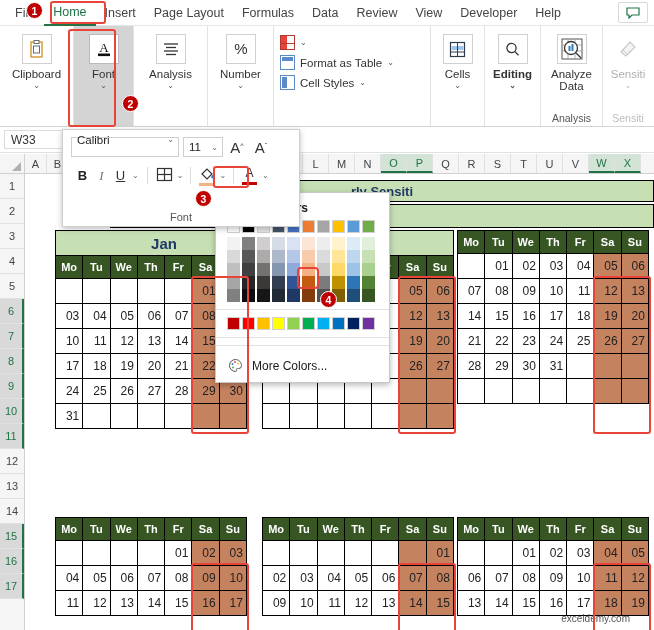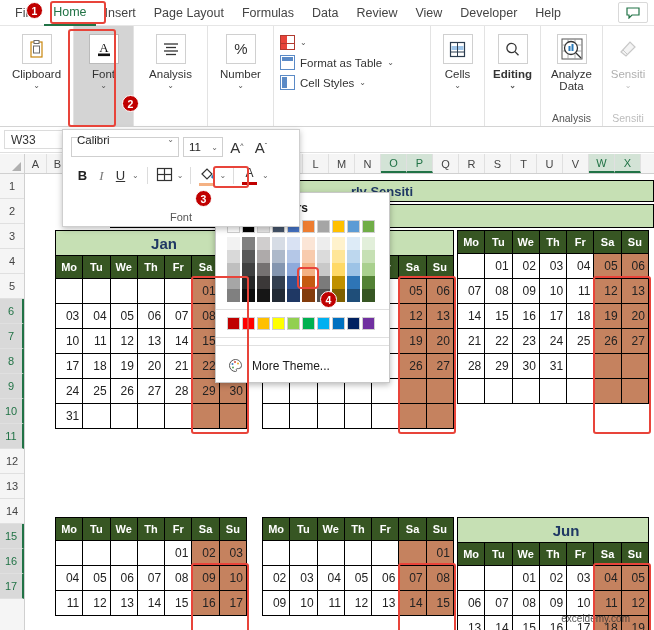--- a/index.html
+++ b/index.html
@@ -713,21 +713,20 @@
             <div class="d">10</div>
             <div class="d">11</div>
             <div class="d">12</div>
             <div class="d">13</div>
             <div class="d we">14</div>
             <div class="d we">15</div>
           </div>
         </div>
         <div class="redbox" style="left: 373.143px; top: 389px; width: 57.8571px; height: 80px; position: absolute;"></div>
         <div class="cal" style="left: 432px; top: 343px; width: 192px;">
-          <div class="title">Jun</div>
           <div class="dows">
             <div class="dow">Mo</div>
             <div class="dow">Tu</div>
             <div class="dow">We</div>
             <div class="dow">Th</div>
             <div class="dow">Fr</div>
             <div class="dow">Sa</div>
             <div class="dow">Su</div>
           </div>
           <div class="wk">
@@ -867,21 +866,21 @@
   <div class="pk-item">
     <span class="pal">
       <svg width="15" height="15" viewBox="0 0 15 15">
           <path d="M7.5 1.5a6 6 0 100 12c1 0 1.3-.7.9-1.3-.5-.8.1-1.6 1-1.6h1.1a3 3 0 003-3c0-3.3-2.7-6.1-6-6.1z" fill="none" stroke="#555" stroke-width="1"></path>
           <circle cx="4.5" cy="6" r="1" fill="#3d7dc4"></circle>
           <circle cx="7" cy="4" r="1" fill="#d94f3d"></circle>
           <circle cx="10" cy="5.5" r="1" fill="#f0b323"></circle>
           <circle cx="5" cy="9.5" r="1" fill="#5aa85a"></circle>
         </svg>
     </span>
-    <span>More Theme...</span>
+    <span>More Colors...</span>
   </div>
 </div>
 
 <div style="position:absolute; left:62px; top:129px; width:238px; height:98px; background:#fff; border:1px solid #cfcfcf; box-shadow:0 2px 6px rgba(0,0,0,.25); z-index:52;">
   <div style="display:flex; align-items:center; padding:7px 6px 0 8px; gap:4px;">
     <div style="width:108px;height:20px;border:1px solid #cfcfcf;display:flex;align-items:center;justify-content:space-between;padding:0 4px 15px 5px;font-size:11.5px;color:#222;">
       <span>Calibri</span>
       <span style="font-size:8px;color:#666;">⌄</span>
     </div>
     <div style="width:40px;height:20px;border:1px solid #cfcfcf;display:flex;align-items:center;justify-content:space-between;padding:0 4px 0 5px;font-size:11.5px;color:#222;">

